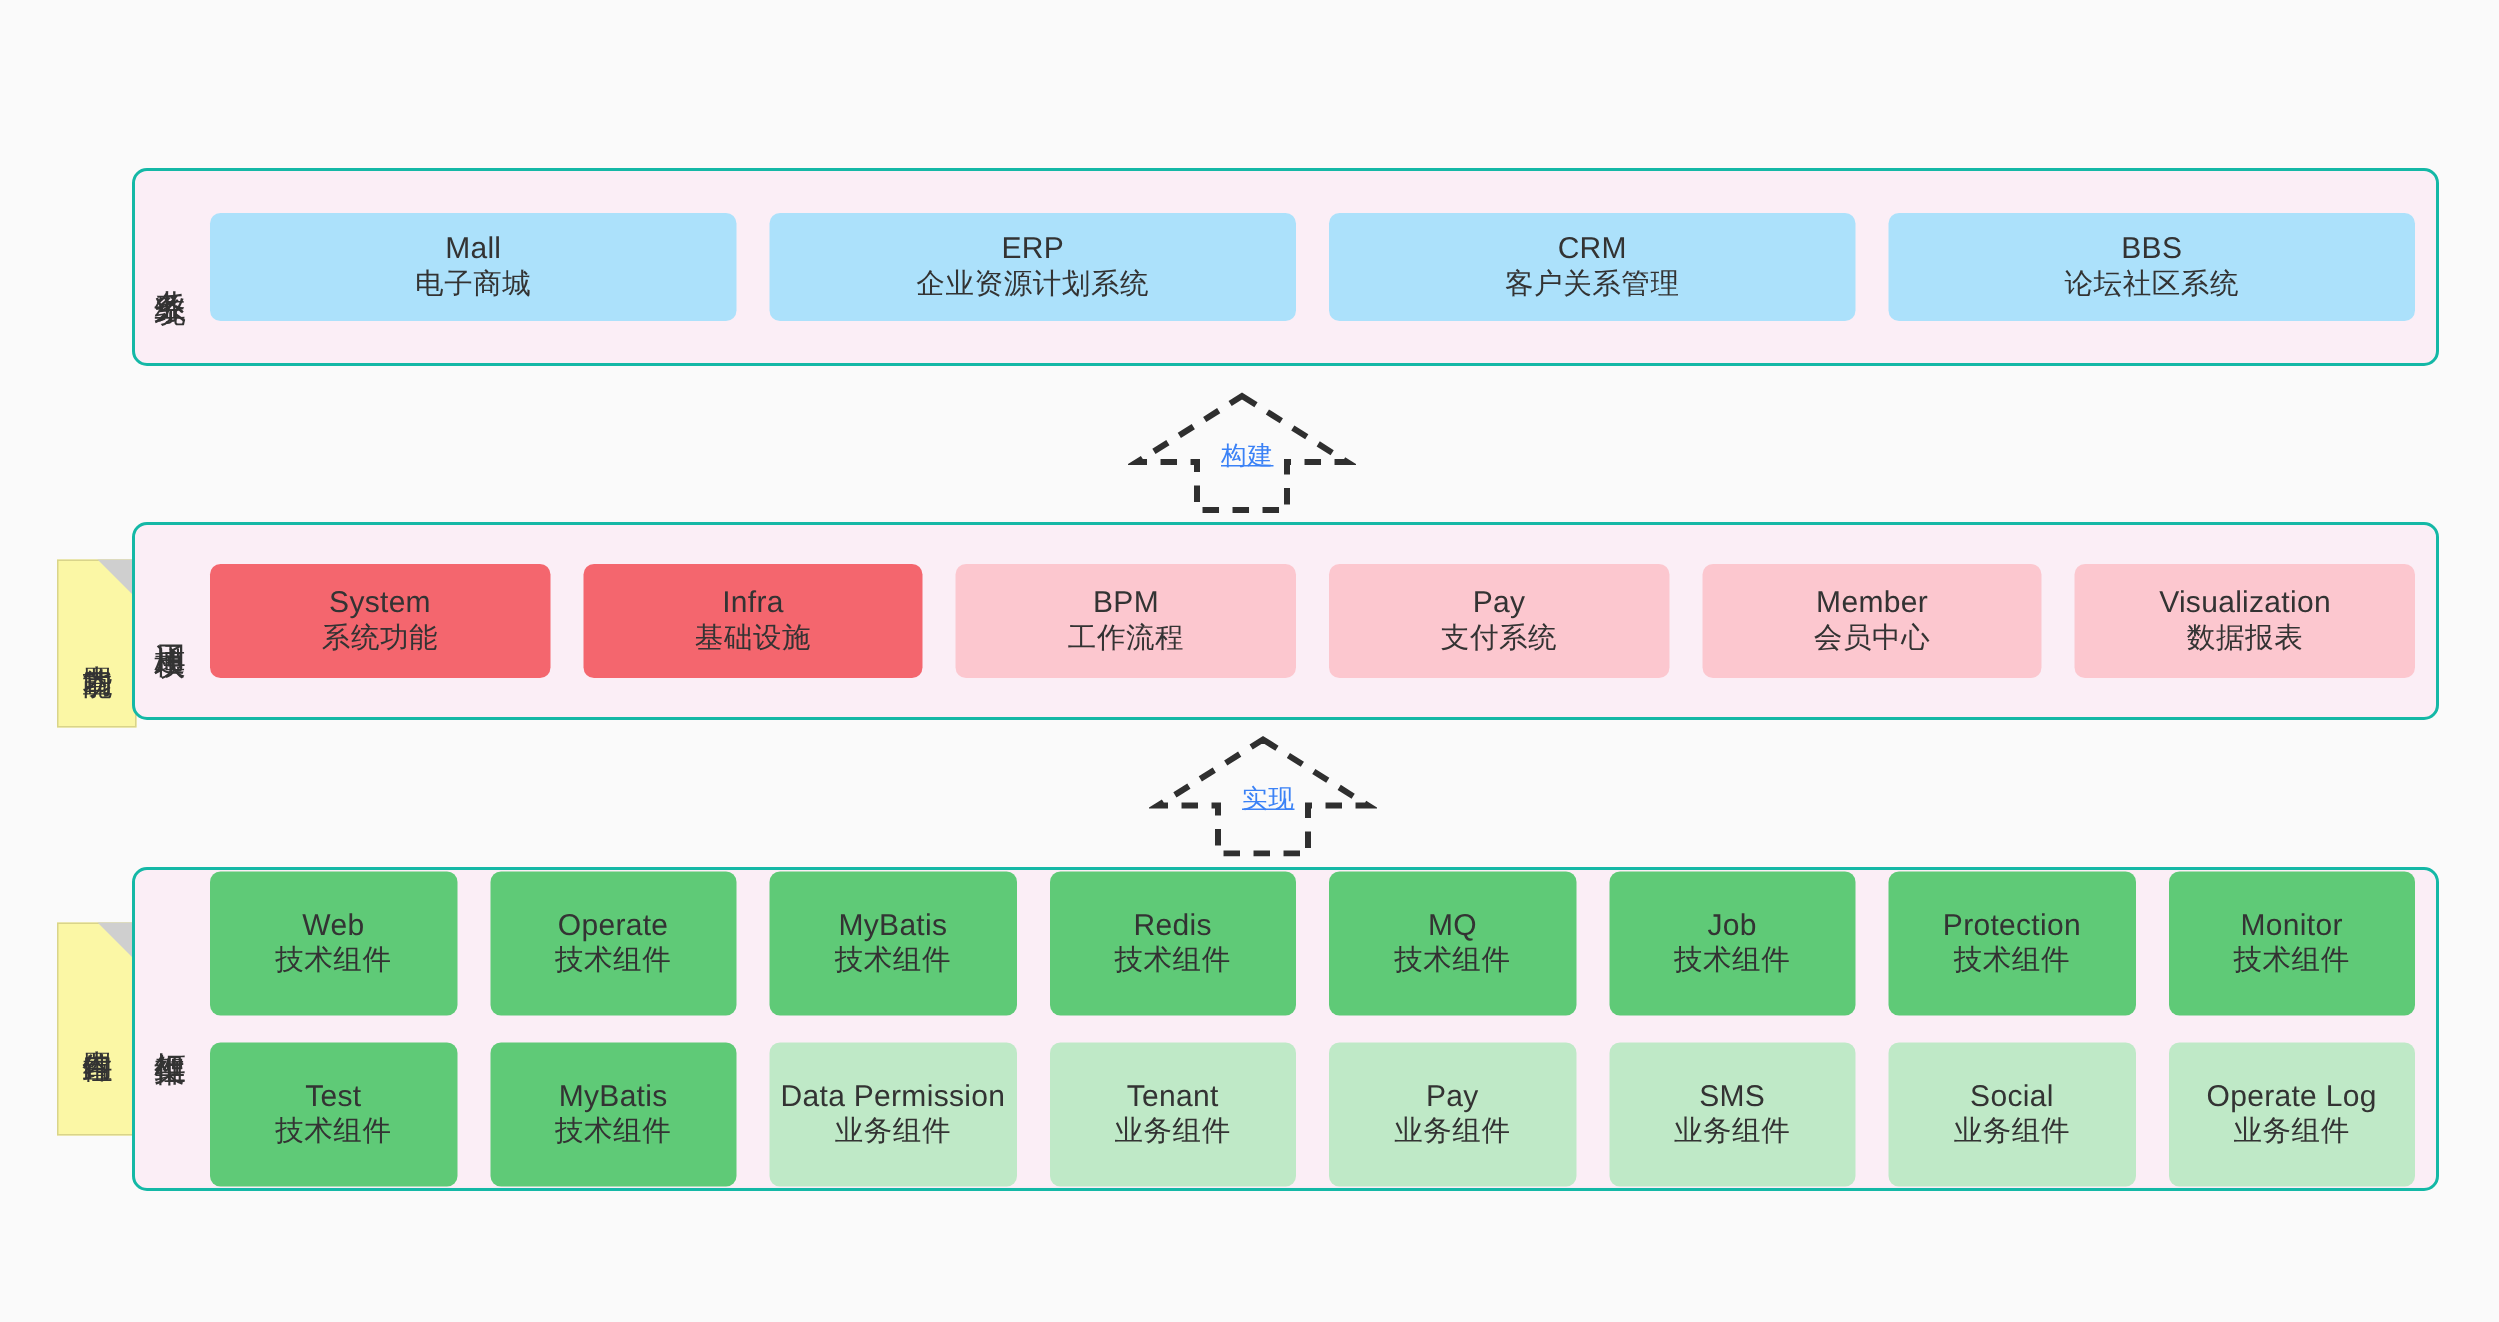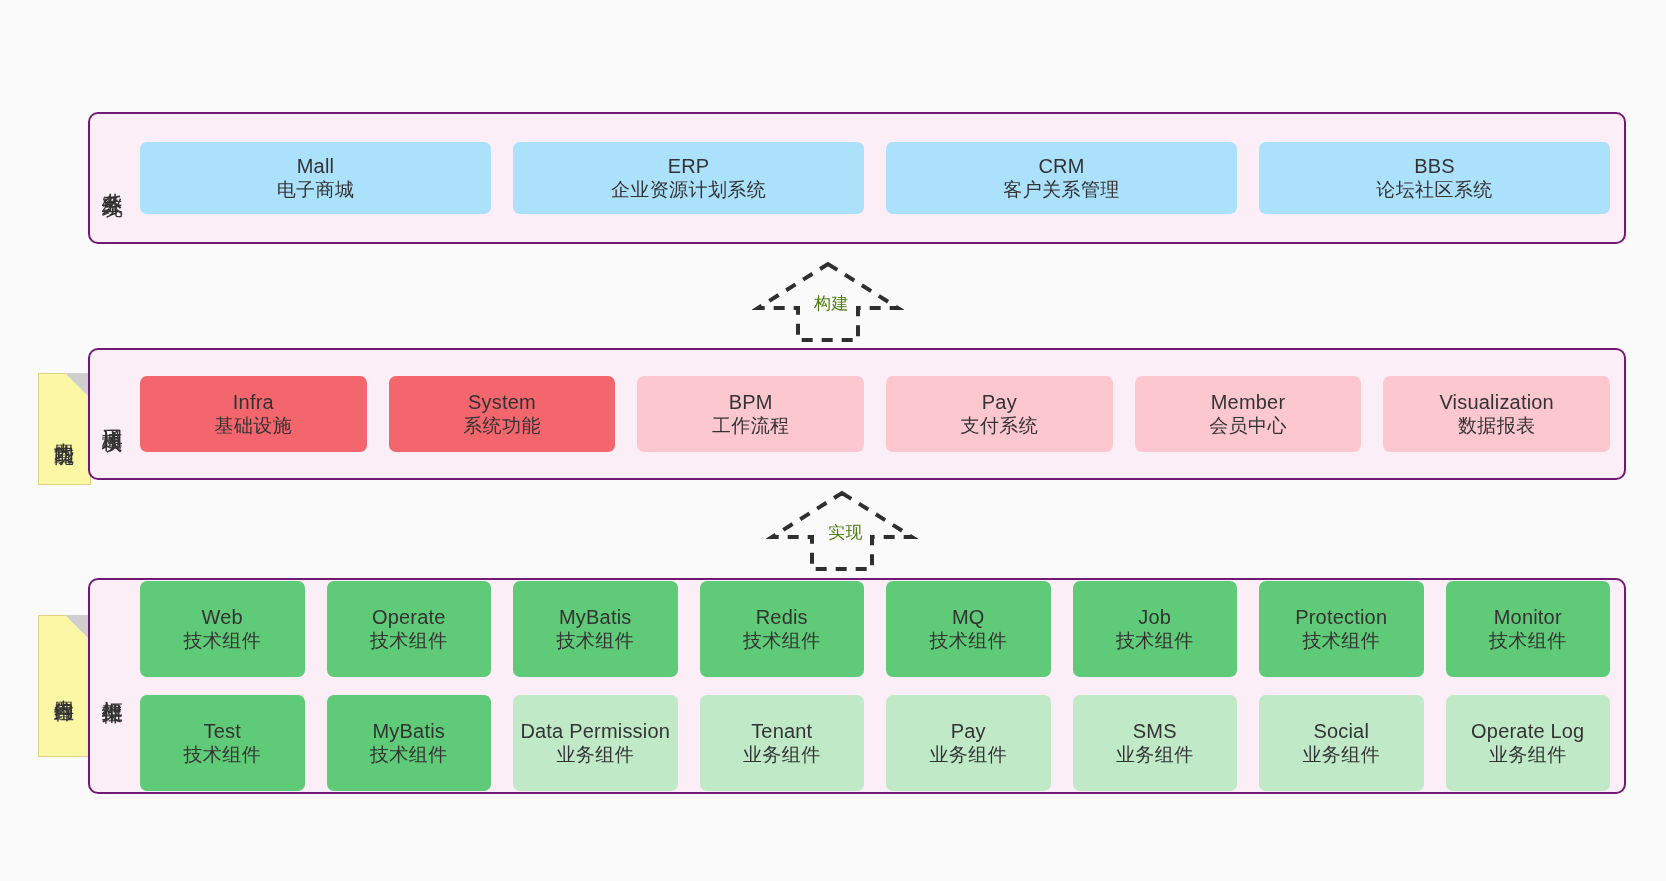--- a/index.html
+++ b/index.html
@@ -13,21 +13,21 @@
     position: relative;
     font-family: "Liberation Sans", "DejaVu Sans", sans-serif;
     color: #333333;
     overflow: hidden;
   }
 
   
   .band {
     position: absolute;
     background: #fbeef6;
-    border: 2px solid #701a75;
+    border: 2px solid #14b8a6;
     border-radius: 10px;
     box-sizing: border-box;
     display: flex;
     align-items: stretch;
   }
   .band-title {
     flex: 0 0 auto;
     width: 44px;
     display: flex;
     align-items: center;
@@ -121,25 +121,26 @@
   #sticky-frame  { left: 38px; top: 615px; width: 53px; height: 142px; }
 
   
   .uml-arrow {
     position: absolute;
     pointer-events: none;
   }
   .uml-arrow .lbl {
     position: absolute;
     font-size: 17px;
-    color: #4d7c0f;
+    color: #3b82f6;
     background: transparent;
     white-space: nowrap;
     letter-spacing: .5px;
     user-select: none;
+    text-decoration: underline;
   }
   #arrow-build { left: 752px; top: 258px; width: 152px; height: 84px; }
   #arrow-build .lbl { left: 62px; top: 34px; }
   #arrow-impl  { left: 766px; top: 487px; width: 152px; height: 84px; }
   #arrow-impl  .lbl { left: 62px; top: 34px; }
 </style>
 </head>
 <body>
 
 <div class="band" id="band-business">
@@ -172,26 +173,26 @@
   </svg>
   <span class="lbl">构建</span>
 </div>
 
 <div class="sticky" id="sticky-common">内置功能</div>
 <div class="band" id="band-common">
   <div class="band-title">通用模块</div>
   <div class="band-body">
     <div class="row" id="row-common">
         <div class="cell c-red">
+          <div class="en">System</div>
+          <div class="cn">系统功能</div>
+        </div>
+        <div class="cell c-red">
           <div class="en">Infra</div>
           <div class="cn">基础设施</div>
-        </div>
-        <div class="cell c-red">
-          <div class="en">System</div>
-          <div class="cn">系统功能</div>
         </div>
         <div class="cell c-pink">
           <div class="en">BPM</div>
           <div class="cn">工作流程</div>
         </div>
         <div class="cell c-pink">
           <div class="en">Pay</div>
           <div class="cn">支付系统</div>
         </div>
         <div class="cell c-pink">

